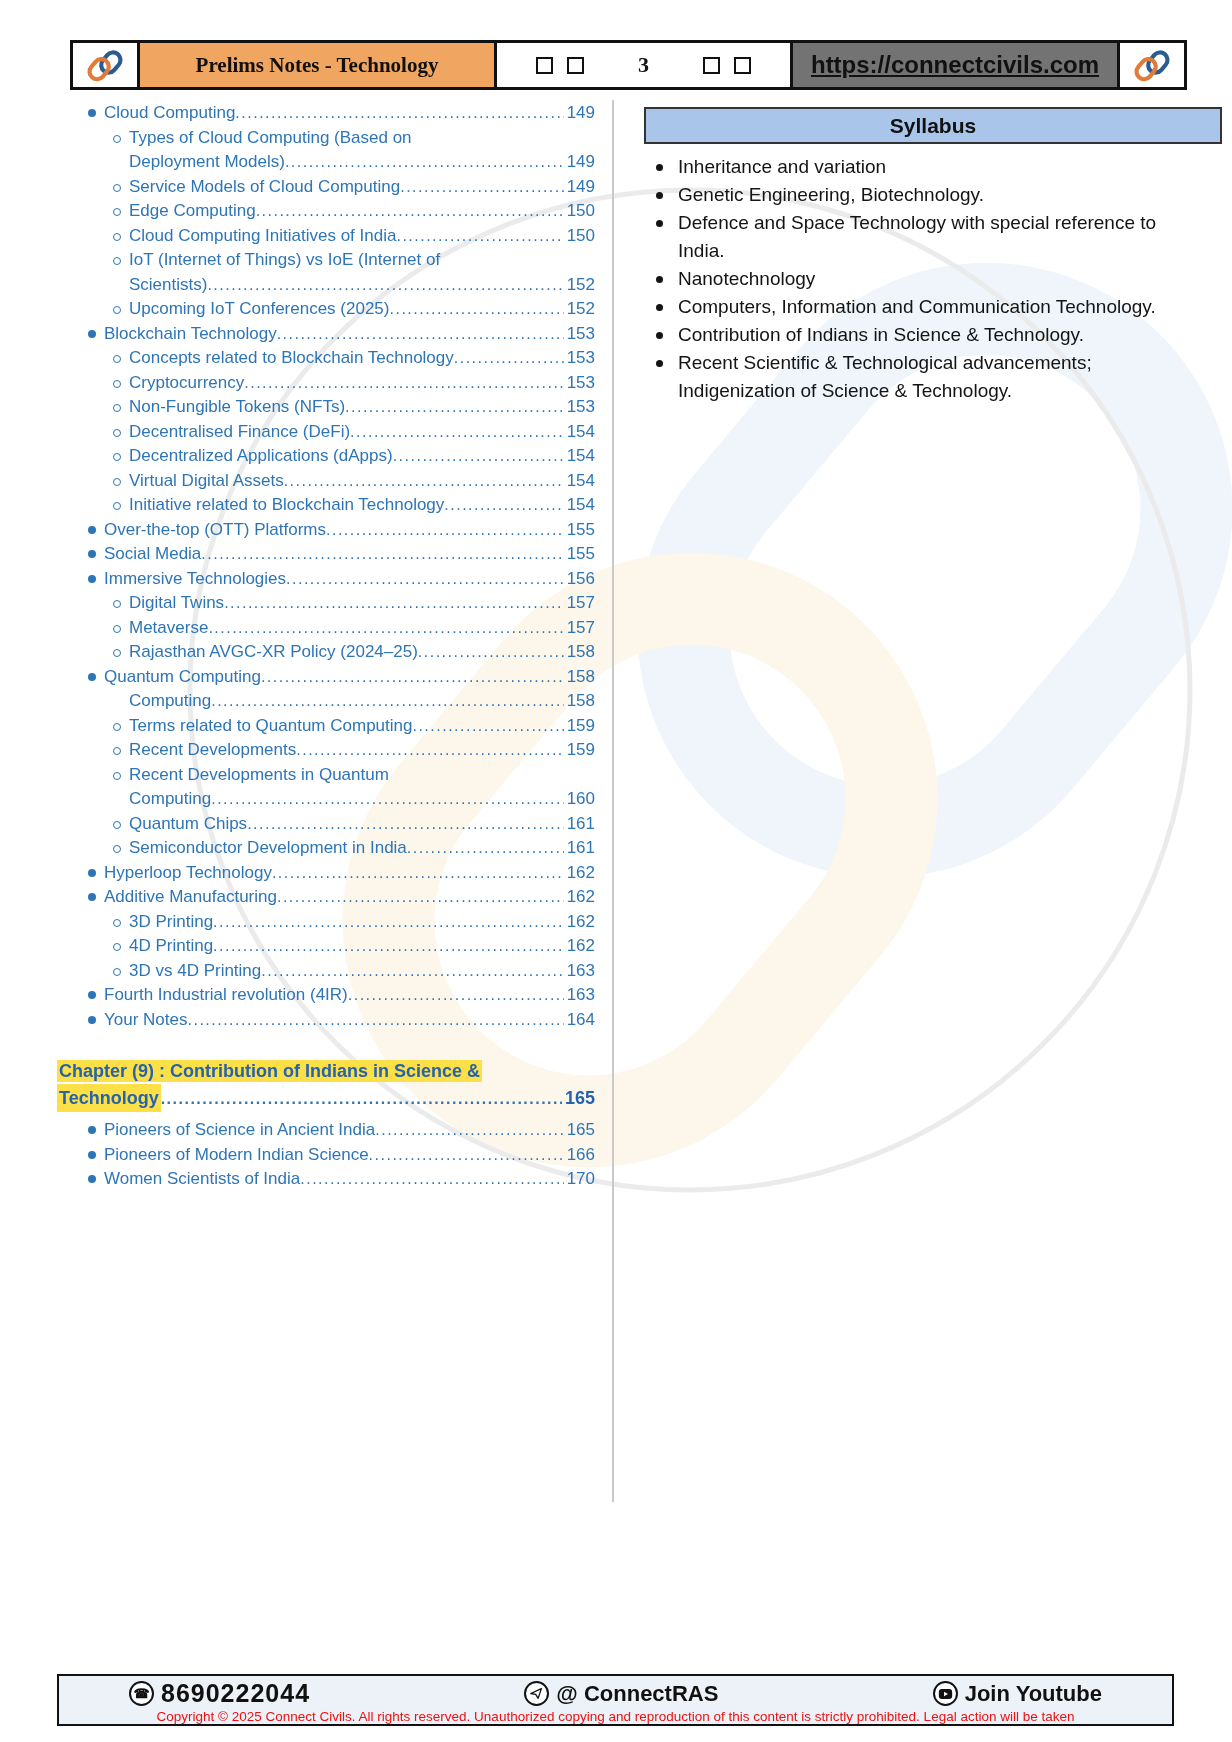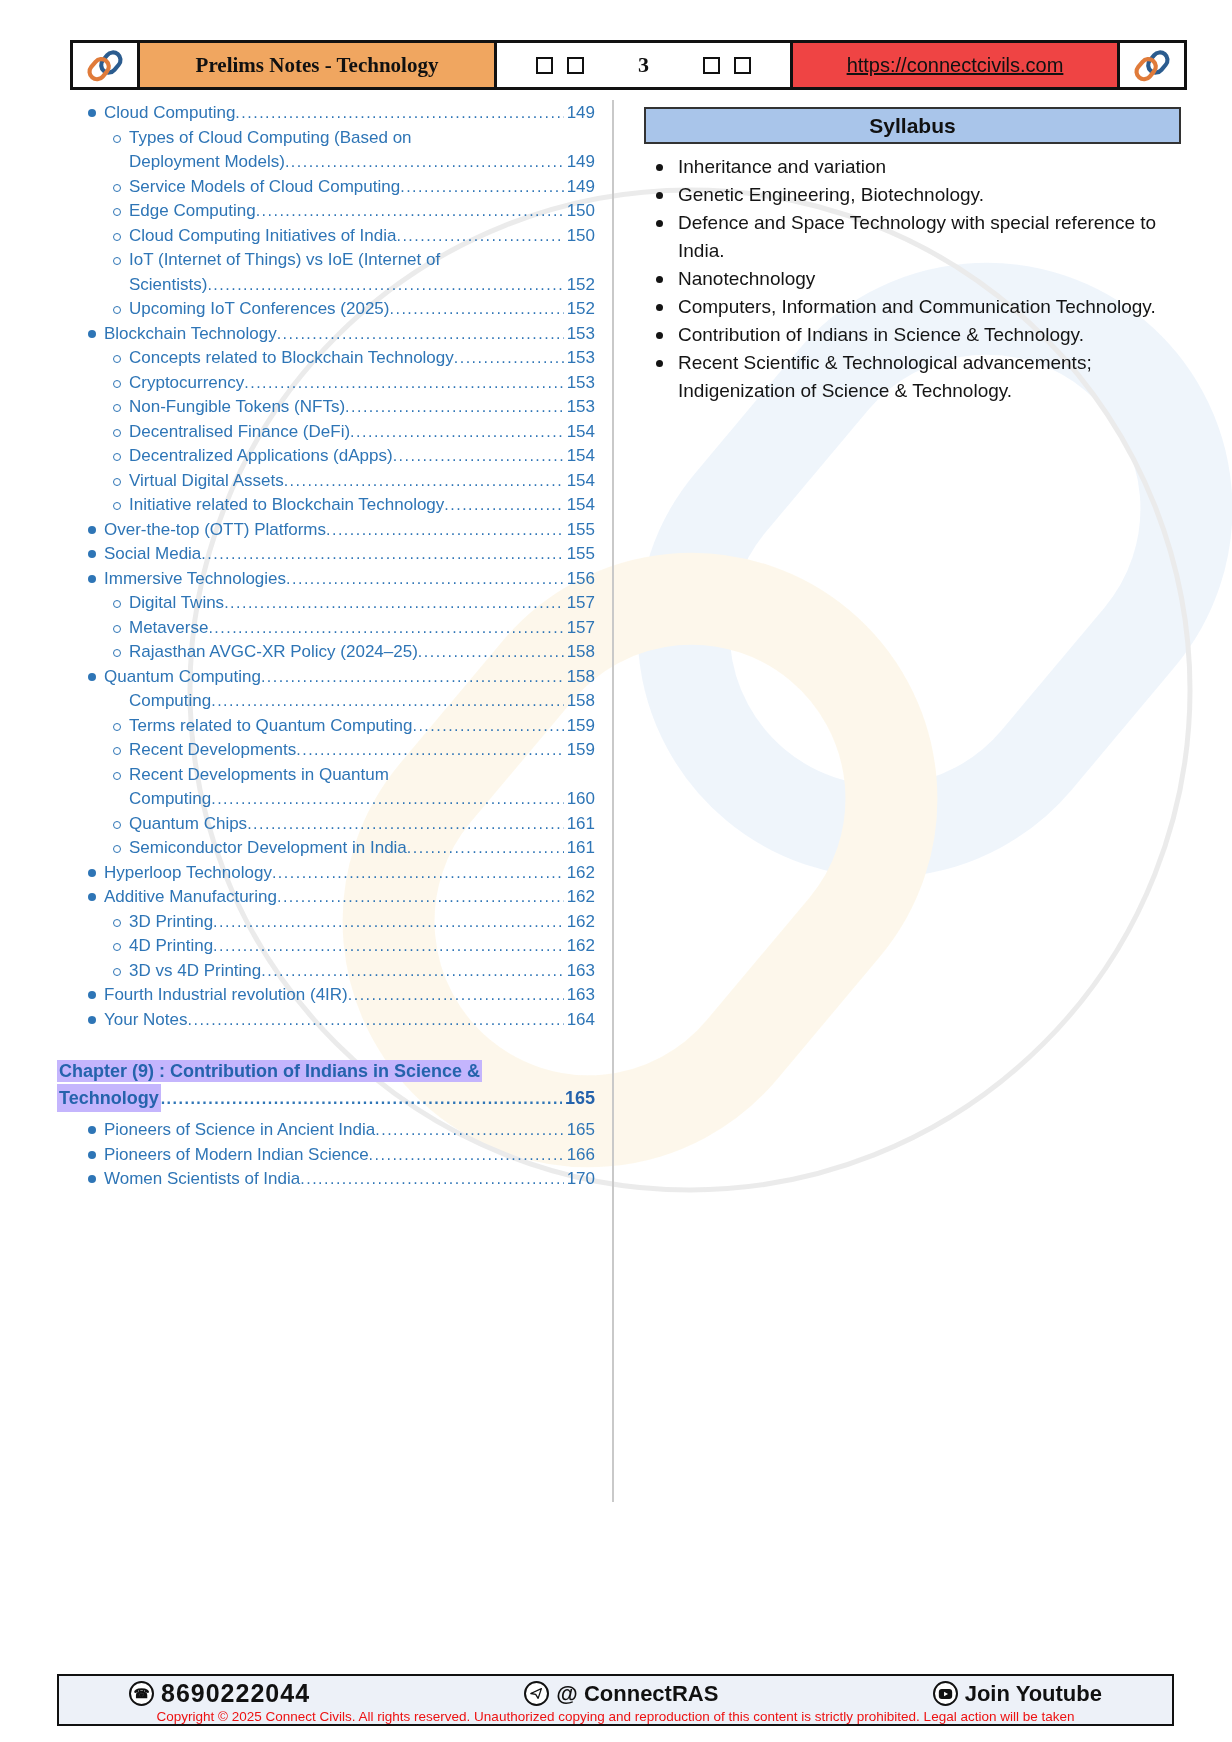--- a/index.html
+++ b/index.html
@@ -10,46 +10,46 @@
   
   .header{position:absolute;left:57px;top:40px;width:1117px;height:50px;display:flex;padding-left:13px;}
   .hcell{border:3px solid #111;box-sizing:border-box;height:50px;display:flex;align-items:center;justify-content:center;background:#fff;}
   .hcell+.hcell{margin-left:-3px;}
   .h-logo{width:70px;flex:0 0 70px;}
   .h-title{flex:0 0 360px;background:#F0A660;font-family:"Liberation Serif",serif;font-weight:bold;font-size:21px;color:#111;}
   .h-mid{flex:1 1 auto;gap:14px;}
   .h-mid .sq{width:13px;height:13px;border:2px solid #111;display:inline-block;}
   .h-mid .gap{width:26px;display:inline-block;}
   .h-mid .pnum{font-family:"Liberation Serif",serif;font-weight:bold;font-size:22px;color:#111;}
-  .h-url{flex:0 0 330px;background:#ef4444;font-weight:normal;font-size:20px;}
+  .h-url{flex:0 0 330px;background:#737373;font-weight:bold;font-size:24px;}
   .h-url a{color:#111;text-decoration:underline;}
   
   .divider{position:absolute;left:612px;top:100px;width:2px;height:1402px;background:#c9c9c9;}
   .leftcol{position:absolute;left:57px;top:101px;width:538px;}
   .trow{display:flex;align-items:baseline;line-height:24.5px;font-size:17px;color:#2E75B6;}
   .trow .t{white-space:nowrap;}
   .trow.l1{padding-left:31px;}
   .trow.l2{padding-left:56px;}
   .bul{flex:0 0 16px;position:relative;align-self:center;height:24.5px;}
   .bul.disc::before{content:"";position:absolute;left:0;top:8px;width:8px;height:8px;border-radius:50%;background:#2E75B6;}
   .bul.circle::before{content:"";position:absolute;left:0;top:9px;width:6px;height:6px;border-radius:50%;border:1.6px solid #2E75B6;}
   .bul.none::before{content:"";}
   .dots{flex:1 1 auto;overflow:hidden;white-space:nowrap;min-width:10px;font-size:16px;letter-spacing:1.5px;color:#2E75B6;}
   .dots::before{content:"........................................................................................................................................................................";}
   .pg{padding-left:3px;}
   
   .chap{margin-top:26px;font-weight:bold;font-size:18px;color:#2563AC;line-height:26px;}
-  .chap .hl{background:#c4b5fd;padding:1px 2px;}
+  .chap .hl{background:#fde047;padding:1px 2px;}
   .chapline2{display:flex;align-items:baseline;line-height:26px;}
   .chapline2 .dots{font-weight:bold;font-size:16px;}
   .chapline2 .pg{font-weight:bold;}
   .chap-bullets{margin-top:6px;}
   .chap-bullets .trow{line-height:24.6px;}
   
-  .syl-box{position:absolute;left:644px;top:107px;width:537px;height:37px;box-sizing:border-box;
+  .syl-box{position:absolute;left:644px;top:107px;width:578px;height:37px;box-sizing:border-box;
            background:#A9C5EA;border:2px solid #333;display:flex;align-items:center;justify-content:center;
            font-weight:bold;font-size:21px;color:#111;}
   .syl-list{position:absolute;left:652px;top:153px;width:520px;color:#141414;}
   .si{display:flex;align-items:flex-start;font-size:19px;line-height:28px;}
   .si .sb{flex:0 0 26px;position:relative;}
   .si .sb::before{content:"";position:absolute;left:4px;top:11px;width:7px;height:7px;border-radius:50%;background:#141414;}
   .si .st{flex:1 1 auto;}
   
   .footer{position:absolute;left:57px;top:1674px;width:1117px;height:52px;box-sizing:border-box;
           background:#EDF1F8;border:2px solid #111;}

